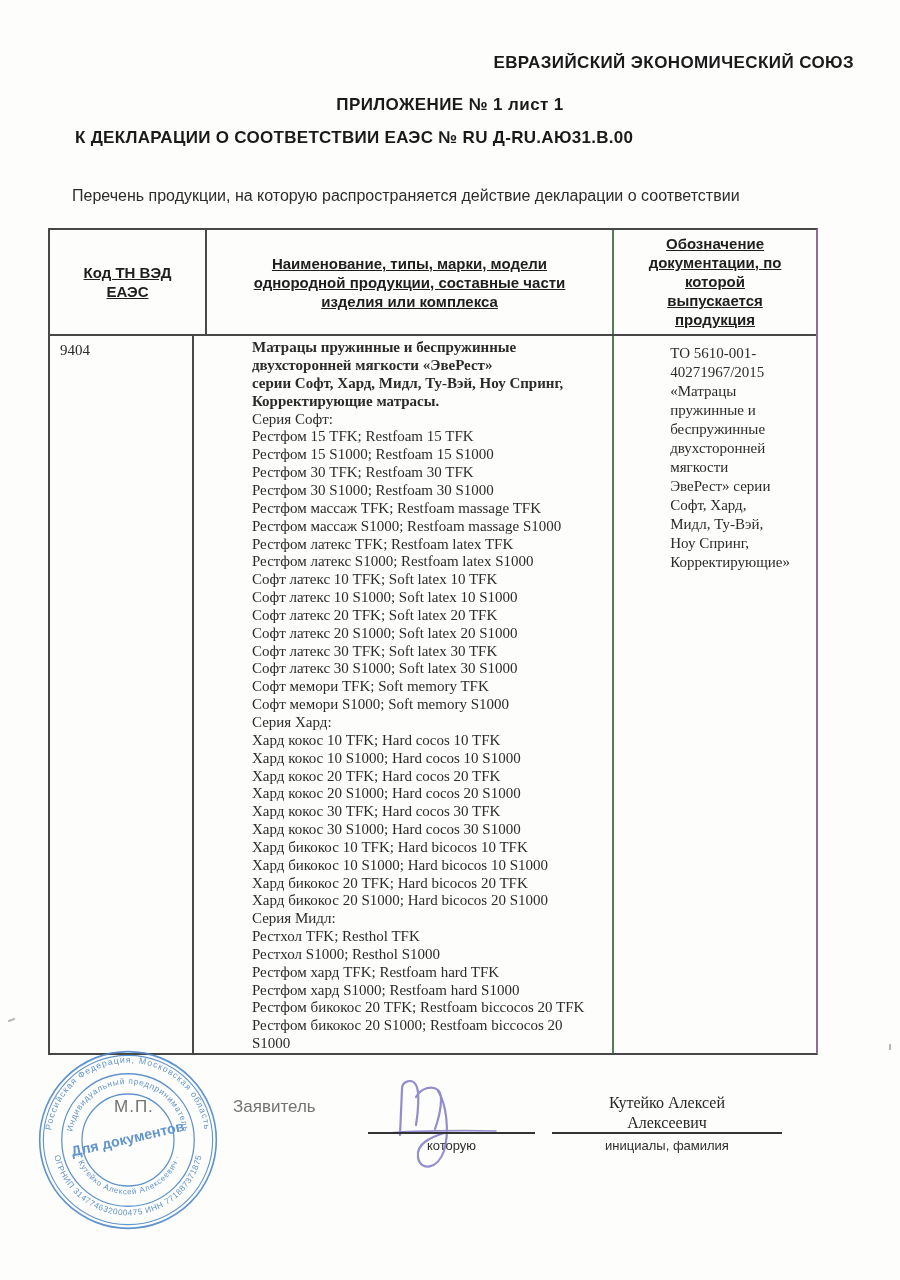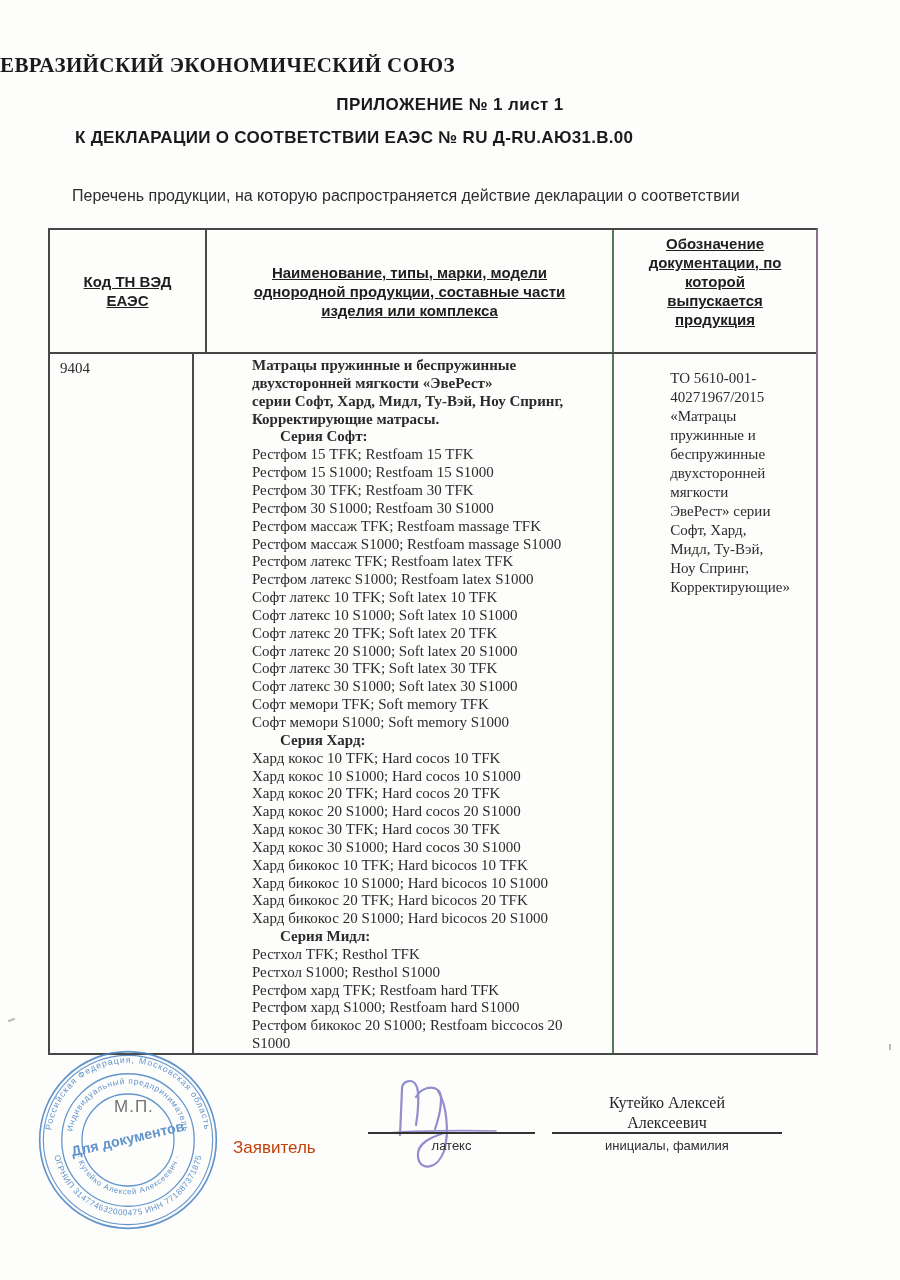--- a/index.html
+++ b/index.html
@@ -16,23 +16,23 @@
     width:900px;height:1280px;
     background:#fdfdfc;
     font-family:"Liberation Serif", serif;
     color:var(--ink);
     overflow:hidden;
   }
   .abs{position:absolute;}
 
   
   .h-title{
-    left:0;top:53px;width:854px;text-align:left;
-    font-family:Liberation Serif, serif;
-    font-weight:bold;font-size:21px;letter-spacing:.4px;color:var(--ink-dark);
+    left:0;top:53px;width:854px;text-align:right;
+    font-family:Liberation Sans, sans-serif;
+    font-weight:bold;font-size:17px;letter-spacing:.4px;color:var(--ink-dark);
   }
   .h-sub{
     left:0;top:95px;width:900px;text-align:center;
     font-family:"Liberation Sans", sans-serif;
     font-weight:bold;font-size:17px;letter-spacing:.4px;color:var(--ink-dark);
   }
   .h-decl{
     left:75px;top:128px;
     font-family:"Liberation Sans", sans-serif;
     font-weight:bold;font-size:17px;letter-spacing:.3px;color:var(--ink-dark);
@@ -61,35 +61,35 @@
     font-weight:bold;font-size:15px;line-height:19px;
     color:#1e1e1e;text-align:center;
     display:flex;flex-direction:column;justify-content:center;text-decoration:underline;
   }
   .th.c1{padding:0 12px;}
   .th.c2{padding:0 24px;}
   .th.c3{padding:4px 27px 0 27px;justify-content:flex-start;}
   .td{font-size:15px;color:#2b2b2b;}
   .td.c1{padding:6px 0 0 10px;}
   .td.c2{padding:3px 8px 0 10px;}
-  .td.c3{padding:15px 26px 0 8px;line-height:19px;}
+  .td.c3{padding:8px 26px 0 8px;line-height:19px;}
   .pline{line-height:17.85px;white-space:normal;}
   .ln-bold-italic{font-weight:bold;}
-  .ln-bold{font-weight:bold;margin-left:28px;}
+  .ln-bold{font-weight:normal;}
 
   
   .mp-label{
     left:114px;top:1097px;
     font-family:"Liberation Sans", sans-serif;
     font-size:17px;letter-spacing:1px;color:#737373;
   }
   .applicant{
-    left:233px;top:1138px;
-    font-family:"Liberation Sans", sans-serif;
-    font-size:17px;color:#c2410c;
+    left:233px;top:1097px;
+    font-family:"Liberation Sans", sans-serif;
+    font-size:17px;color:#737373;
   }
   .sig-line{left:368px;top:1096px;width:167px;height:38px;border-bottom:2px solid #333;}
   .sig-caption{
     left:368px;top:1138px;width:167px;text-align:center;
     font-family:"Liberation Sans", sans-serif;font-size:13px;color:#2e2e2e;
   }
   .name-value{
     left:582px;top:1093px;width:170px;text-align:center;
     font-size:16px;line-height:20px;color:#262626;
   }
@@ -152,20 +152,21 @@
         <div class="pline">Хард кокос 30 S1000; Hard cocos 30 S1000</div>
         <div class="pline">Хард бикокос 10 TFK; Hard bicocos 10 TFK</div>
         <div class="pline">Хард бикокос 10 S1000; Hard bicocos 10 S1000</div>
         <div class="pline">Хард бикокос 20 TFK; Hard bicocos 20 TFK</div>
         <div class="pline">Хард бикокос 20 S1000; Hard bicocos 20 S1000</div>
         <div class="pline ln-bold">Серия Мидл:</div>
         <div class="pline">Рестхол TFK; Resthol TFK</div>
         <div class="pline">Рестхол S1000; Resthol S1000</div>
         <div class="pline">Рестфом хард TFK; Restfoam hard TFK</div>
         <div class="pline">Рестфом хард S1000; Restfoam hard S1000</div>
+        <div class="pline">Рестфом бикокос 20 TFK; Restfoam biccocos 20 TFK</div>
         <div class="pline">Рестфом бикокос 20 S1000; Restfoam biccocos 20 S1000</div>
       </div>
     <div class="td c3">ТО 5610-001-40271967/2015 «Матрацы пружинные и беспружинные двухсторонней мягкости ЭвеРест» серии Софт, Хард, Мидл, Ту-Вэй, Ноу Спринг, Корректирующие»</div>
   </div>
 </div>
 
 <div class="abs stamp-wrap">
   <svg viewBox="0 0 200 200">
     <defs>
       <path id="arcTopOuter" d="M 16,100 A 84,84 0 1 1 184,100"></path>
@@ -201,20 +202,20 @@
     <g fill="none" style="stroke:var(--signature-color)" stroke-width="2.2" stroke-linecap="round">
       <path d="M12,62 L14,16 C14,8 24,5 28,12 C32,19 30,40 28,52"></path>
       <path d="M28,24 C33,15 44,12 50,17 C56,22 52,42 47,56"></path>
       <path d="M50,18 C58,30 62,58 56,78 C50,96 32,99 30,84 C28,70 44,64 56,60"></path>
       <path d="M2,60 C20,58 70,57 108,58" stroke-width="1.6"></path>
     </g>
   </svg>
 </div>
 
 <div class="abs sig-line"></div>
-<div class="abs sig-caption">латекс</div>
+<div class="abs sig-caption">которую</div>
 
 <div class="abs name-line"></div>
 <div class="abs name-value">Кутейко Алексей Алексеевич</div>
 <div class="abs name-caption">инициалы, фамилия</div>
 
 <div class="abs speck speck-1"></div>
 <div class="abs speck speck-2"></div>
 
 </body></html>

